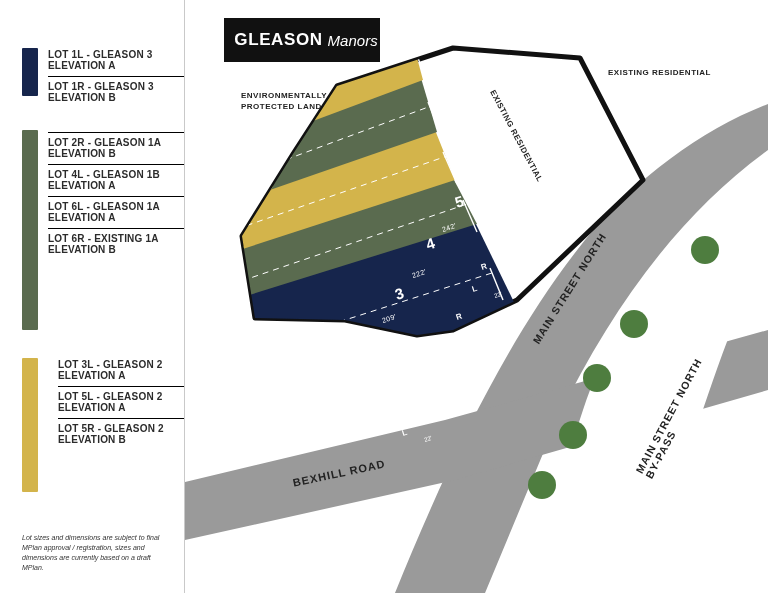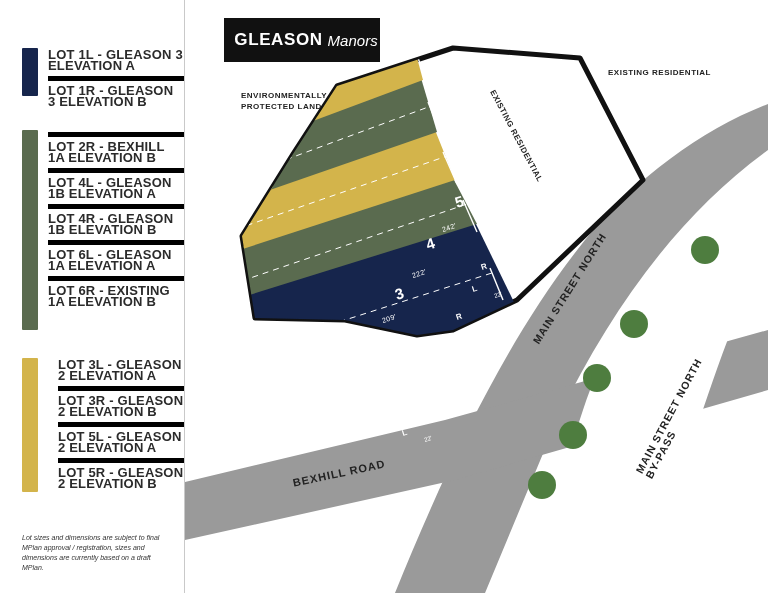--- a/index.html
+++ b/index.html
@@ -37,29 +37,29 @@
   .swatch {
     width: 16px;
     flex: 0 0 16px;
     border-radius: 1px;
   }
   .legend-entries {
     margin-left: 10px;
     flex: 1 1 auto;
   }
   .legend-entry {
-    font-size: 13px;
+    font-size: 10px;
     line-height: 10.5px;
     color: #2b2b2b;
     letter-spacing: 0.2px;
     padding: 2px 0 3px 0;
     font-weight: bold;
   }
   .legend-entry.sep {
-    border-top: 5px solid #000000;
+    border-top: 1px solid #000000;
     margin-top: 2px;
     padding-top: 5px;
   }
   .legend-entry span {
     display: block;
   }
   #disclaimer {
     position: absolute;
     left: 22px;
     top: 533px;
@@ -199,45 +199,39 @@
         <div class="legend-entry sep">
             <span>LOT 1R - GLEASON 3 ELEVATION B</span>
           </div>
       </div>
     </div>
 
     <div class="legend-group" style="top:130px;">
       <div class="swatch" style="height:200px;background:#5a6b4f;"></div>
       <div class="legend-entries">
         <div class="legend-entry sep">
-            <span>LOT 2R - BEXHILL 1A ELEVATION B</span>
+            <span>LOT 2R - GLEASON 1A ELEVATION B</span>
           </div>
         <div class="legend-entry sep">
             <span>LOT 4L - GLEASON 1B ELEVATION A</span>
-          </div>
-        <div class="legend-entry sep">
-            <span>LOT 4R - GLEASON 1B ELEVATION B</span>
           </div>
         <div class="legend-entry sep">
             <span>LOT 6L - GLEASON 1A ELEVATION A</span>
           </div>
         <div class="legend-entry sep">
             <span>LOT 6R - EXISTING 1A ELEVATION B</span>
           </div>
       </div>
     </div>
 
     <div class="legend-group" style="top:358px;gap:10px;">
       <div class="swatch" style="height:134px;background:#d3b44b;"></div>
       <div class="legend-entries">
         <div class="legend-entry">
             <span>LOT 3L - GLEASON 2 ELEVATION A</span>
-          </div>
-        <div class="legend-entry sep">
-            <span>LOT 3R - GLEASON 2 ELEVATION B</span>
           </div>
         <div class="legend-entry sep">
             <span>LOT 5L - GLEASON 2 ELEVATION A</span>
           </div>
         <div class="legend-entry sep">
             <span>LOT 5R - GLEASON 2 ELEVATION B</span>
           </div>
       </div>
     </div>
 

